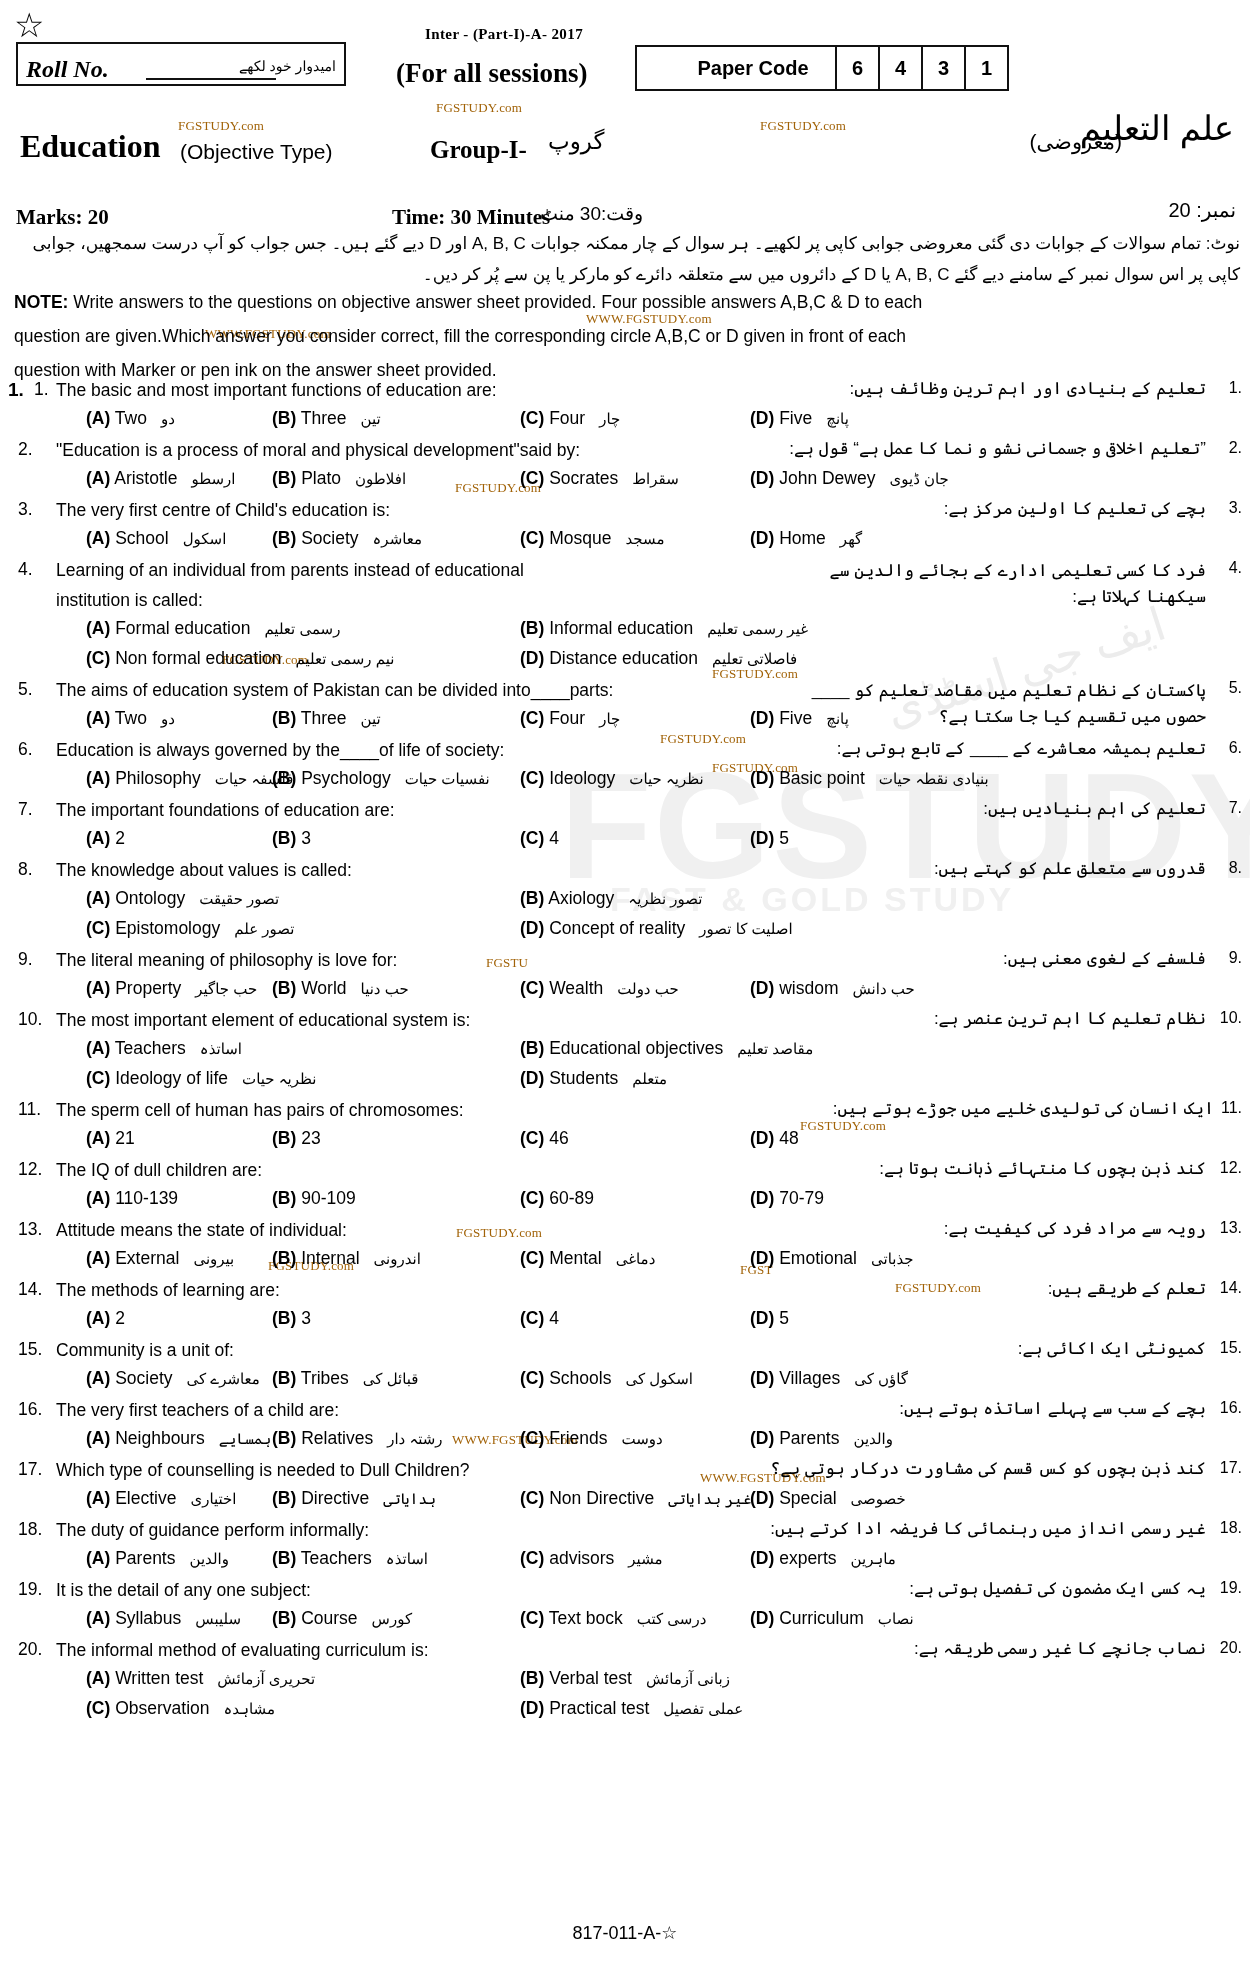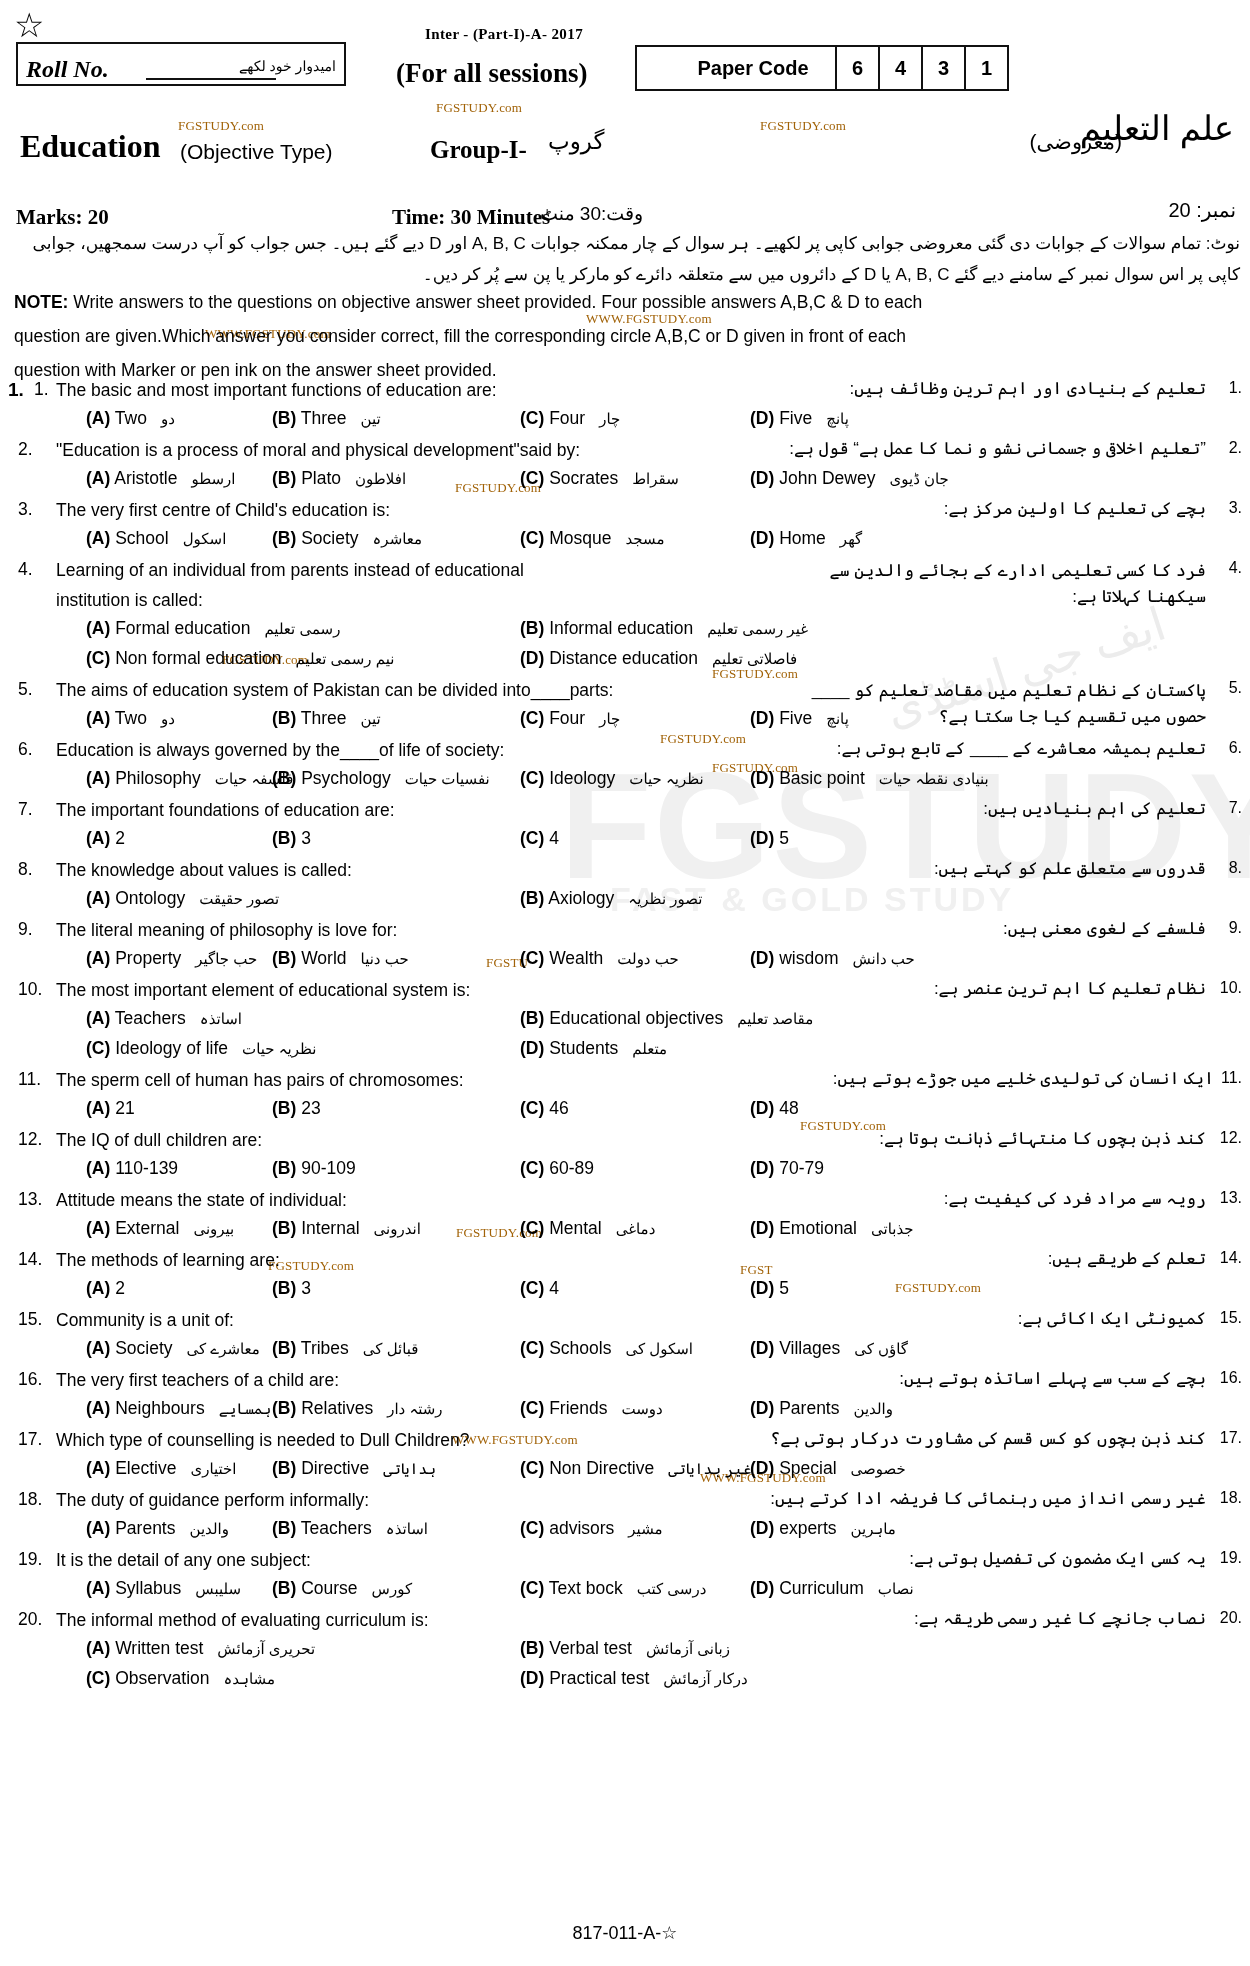--- a/index.html
+++ b/index.html
@@ -529,20 +529,24 @@
         <div class="q-head">
           <span class="q-num" style="left: 18px;">8.</span>
           <span class="q-text">The knowledge about values is called:</span>
           <span class="q-unum">8.</span>
           <span class="q-urdu" style="right: 44px;">قدروں سے متعلق علم کو کہتے ہیں:</span>
         </div>
         <div class="opts">
           <span class="opt colA2"><span class="lt">(A)</span> <span>Ontology</span><span class="ur">تصور حقیقت</span></span>
           <span class="opt colB2"><span class="lt">(B)</span> <span>Axiology</span><span class="ur">تصور نظریہ</span></span>
         </div>
+        <div class="opts">
+          <span class="opt colA2"><span class="lt">(C)</span> <span>Epistomology</span><span class="ur">تصور علم</span></span>
+          <span class="opt colB2"><span class="lt">(D)</span> <span>Concept of reality</span><span class="ur">اصلیت کا تصور</span></span>
+        </div>
       </div>
       <div class="q">
         <div class="q-head">
           <span class="q-num" style="left: 18px;">9.</span>
           <span class="q-text">The literal meaning of philosophy is love for:</span>
           <span class="q-unum">9.</span>
           <span class="q-urdu" style="right: 44px;">فلسفے کے لغوی معنی ہیں:</span>
         </div>
         <div class="opts">
           <span class="mark-dot"></span>
@@ -709,21 +713,21 @@
           <span class="q-text">The informal method of evaluating curriculum is:</span>
           <span class="q-unum">20.</span>
           <span class="q-urdu" style="right: 44px;">نصاب جانچے کا غیر رسمی طریقہ ہے:</span>
         </div>
         <div class="opts">
           <span class="opt colA2"><span class="lt">(A)</span> <span>Written test</span><span class="ur">تحریری آزمائش</span></span>
           <span class="opt colB2"><span class="lt">(B)</span> <span>Verbal test</span><span class="ur">زبانی آزمائش</span></span>
         </div>
         <div class="opts">
           <span class="opt colA2"><span class="lt">(C)</span> <span>Observation</span><span class="ur">مشاہدہ</span></span>
-          <span class="opt colB2"><span class="lt">(D)</span> <span>Practical test</span><span class="ur">درکار آزمائش</span></span>
+          <span class="opt colB2"><span class="lt">(D)</span> <span>Practical test</span><span class="ur">عملی تفصیل</span></span>
         </div>
       </div>
     </div>
 
   <div class="footer">
     <span>817-011-A-</span><span class="fstar">☆</span>
   </div>
 
 </div>
 

